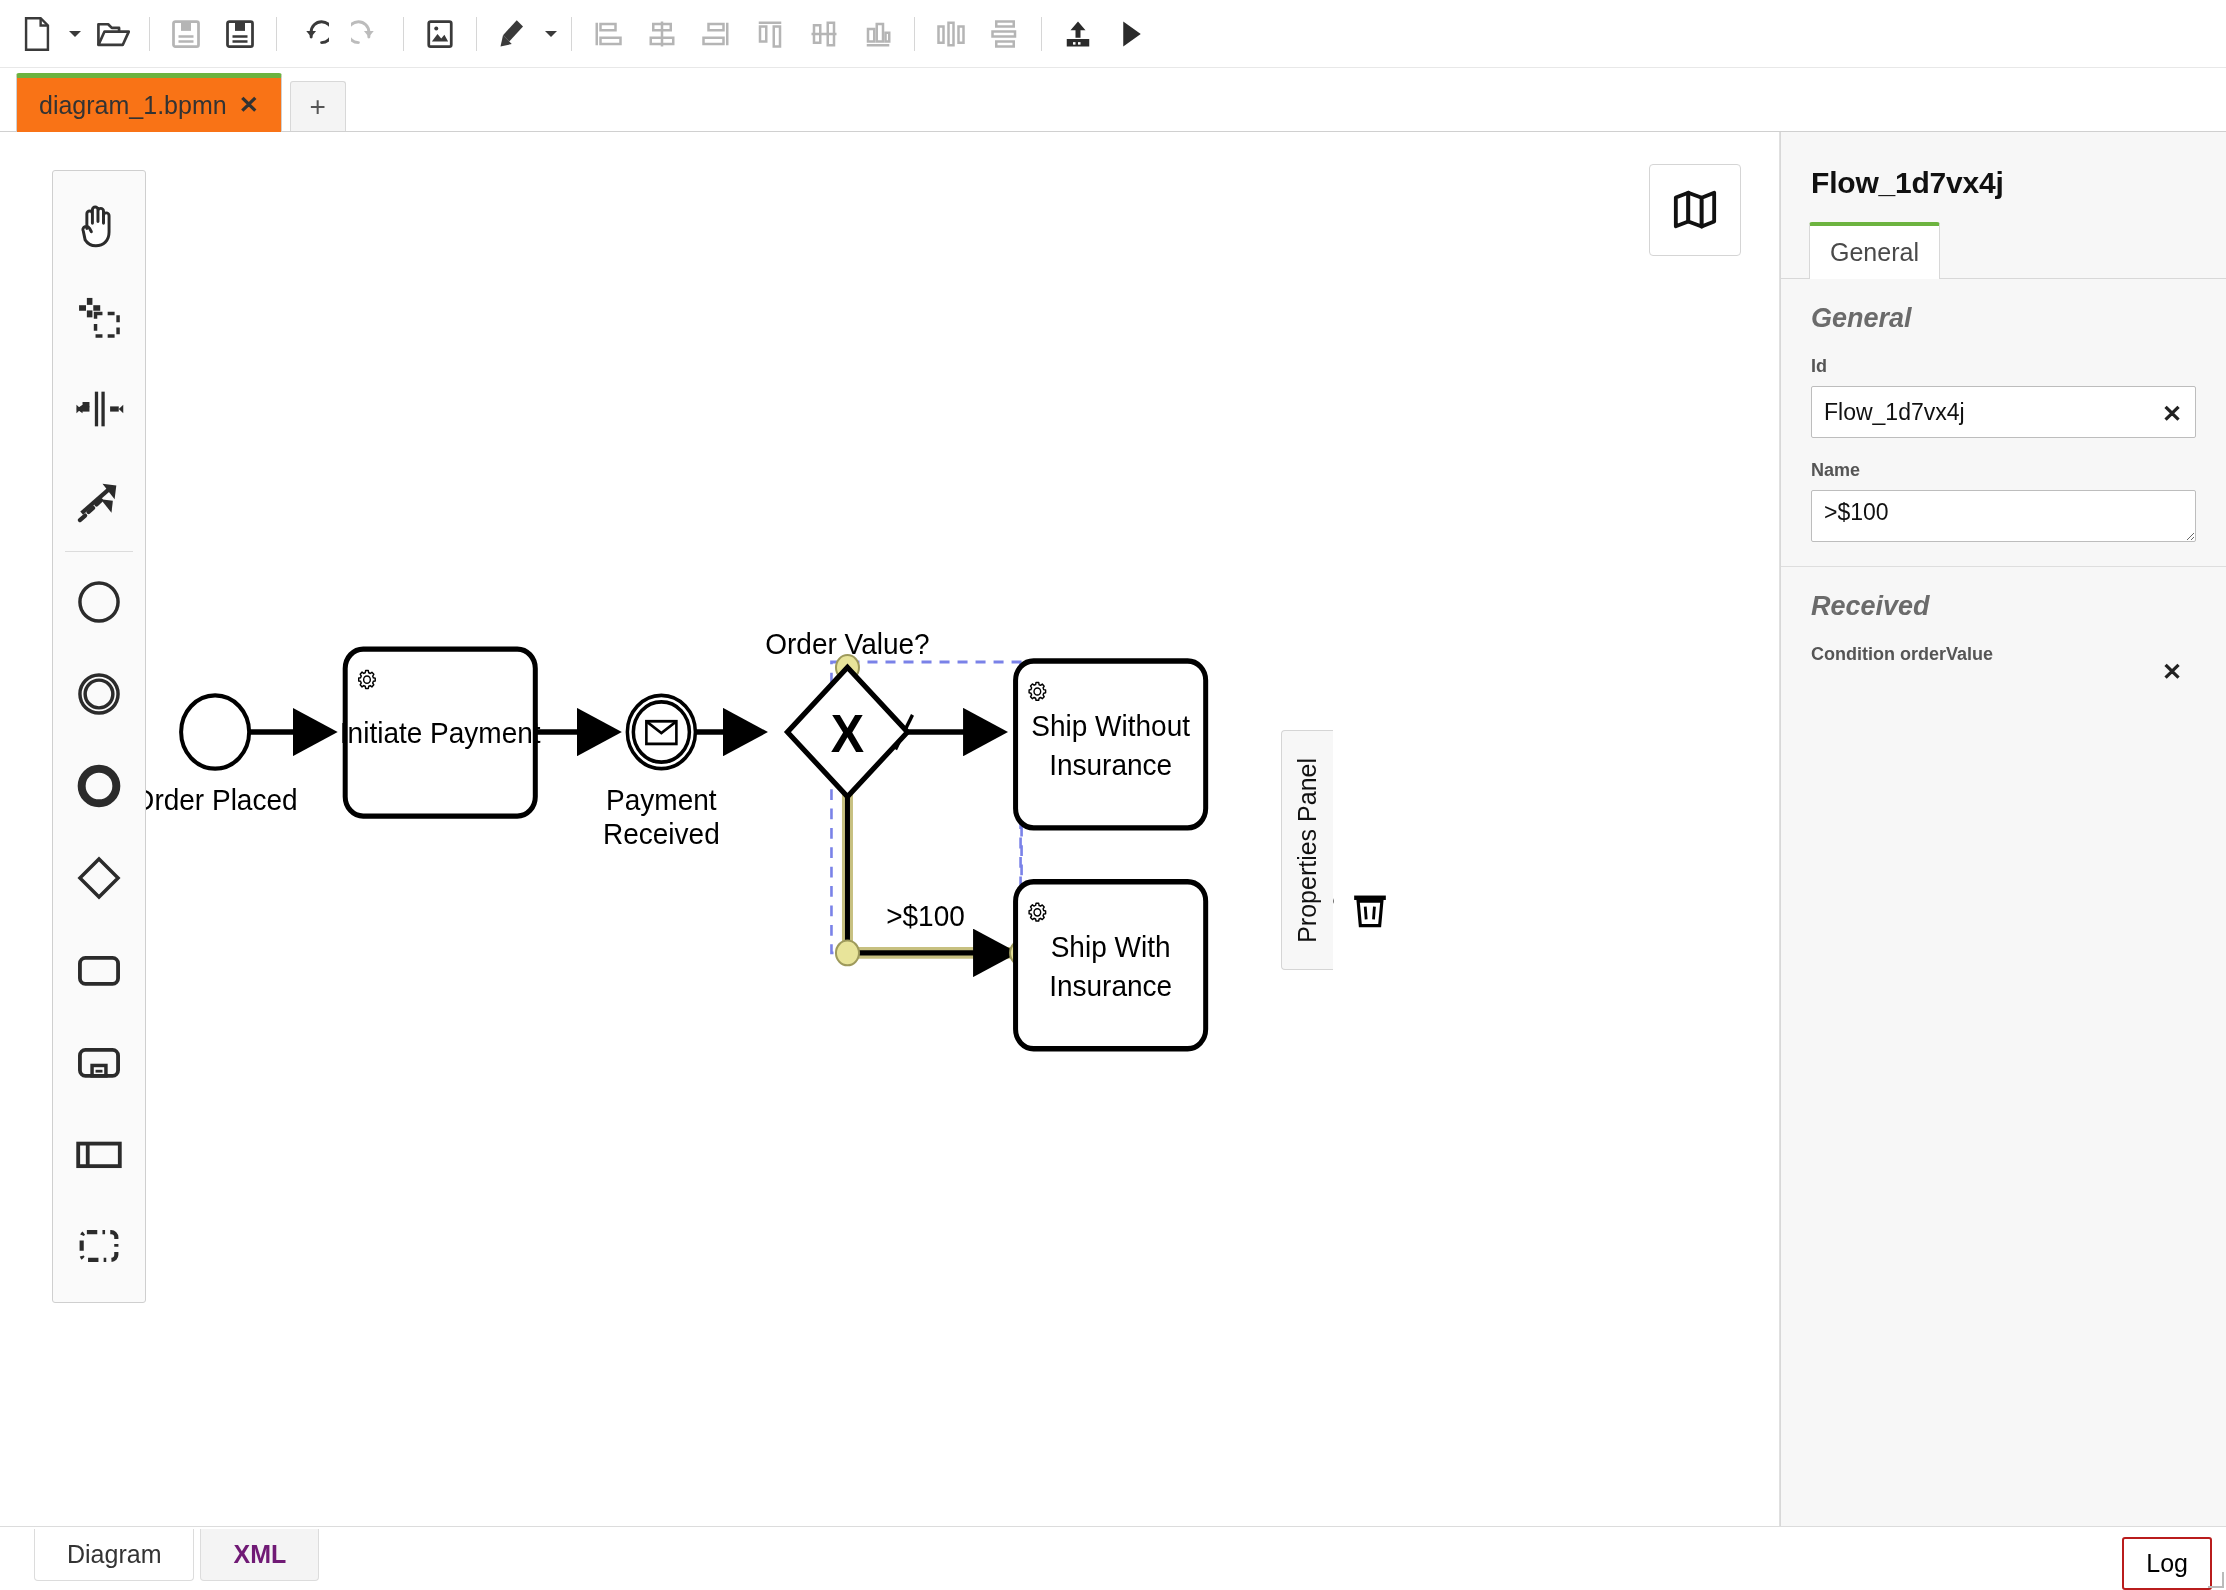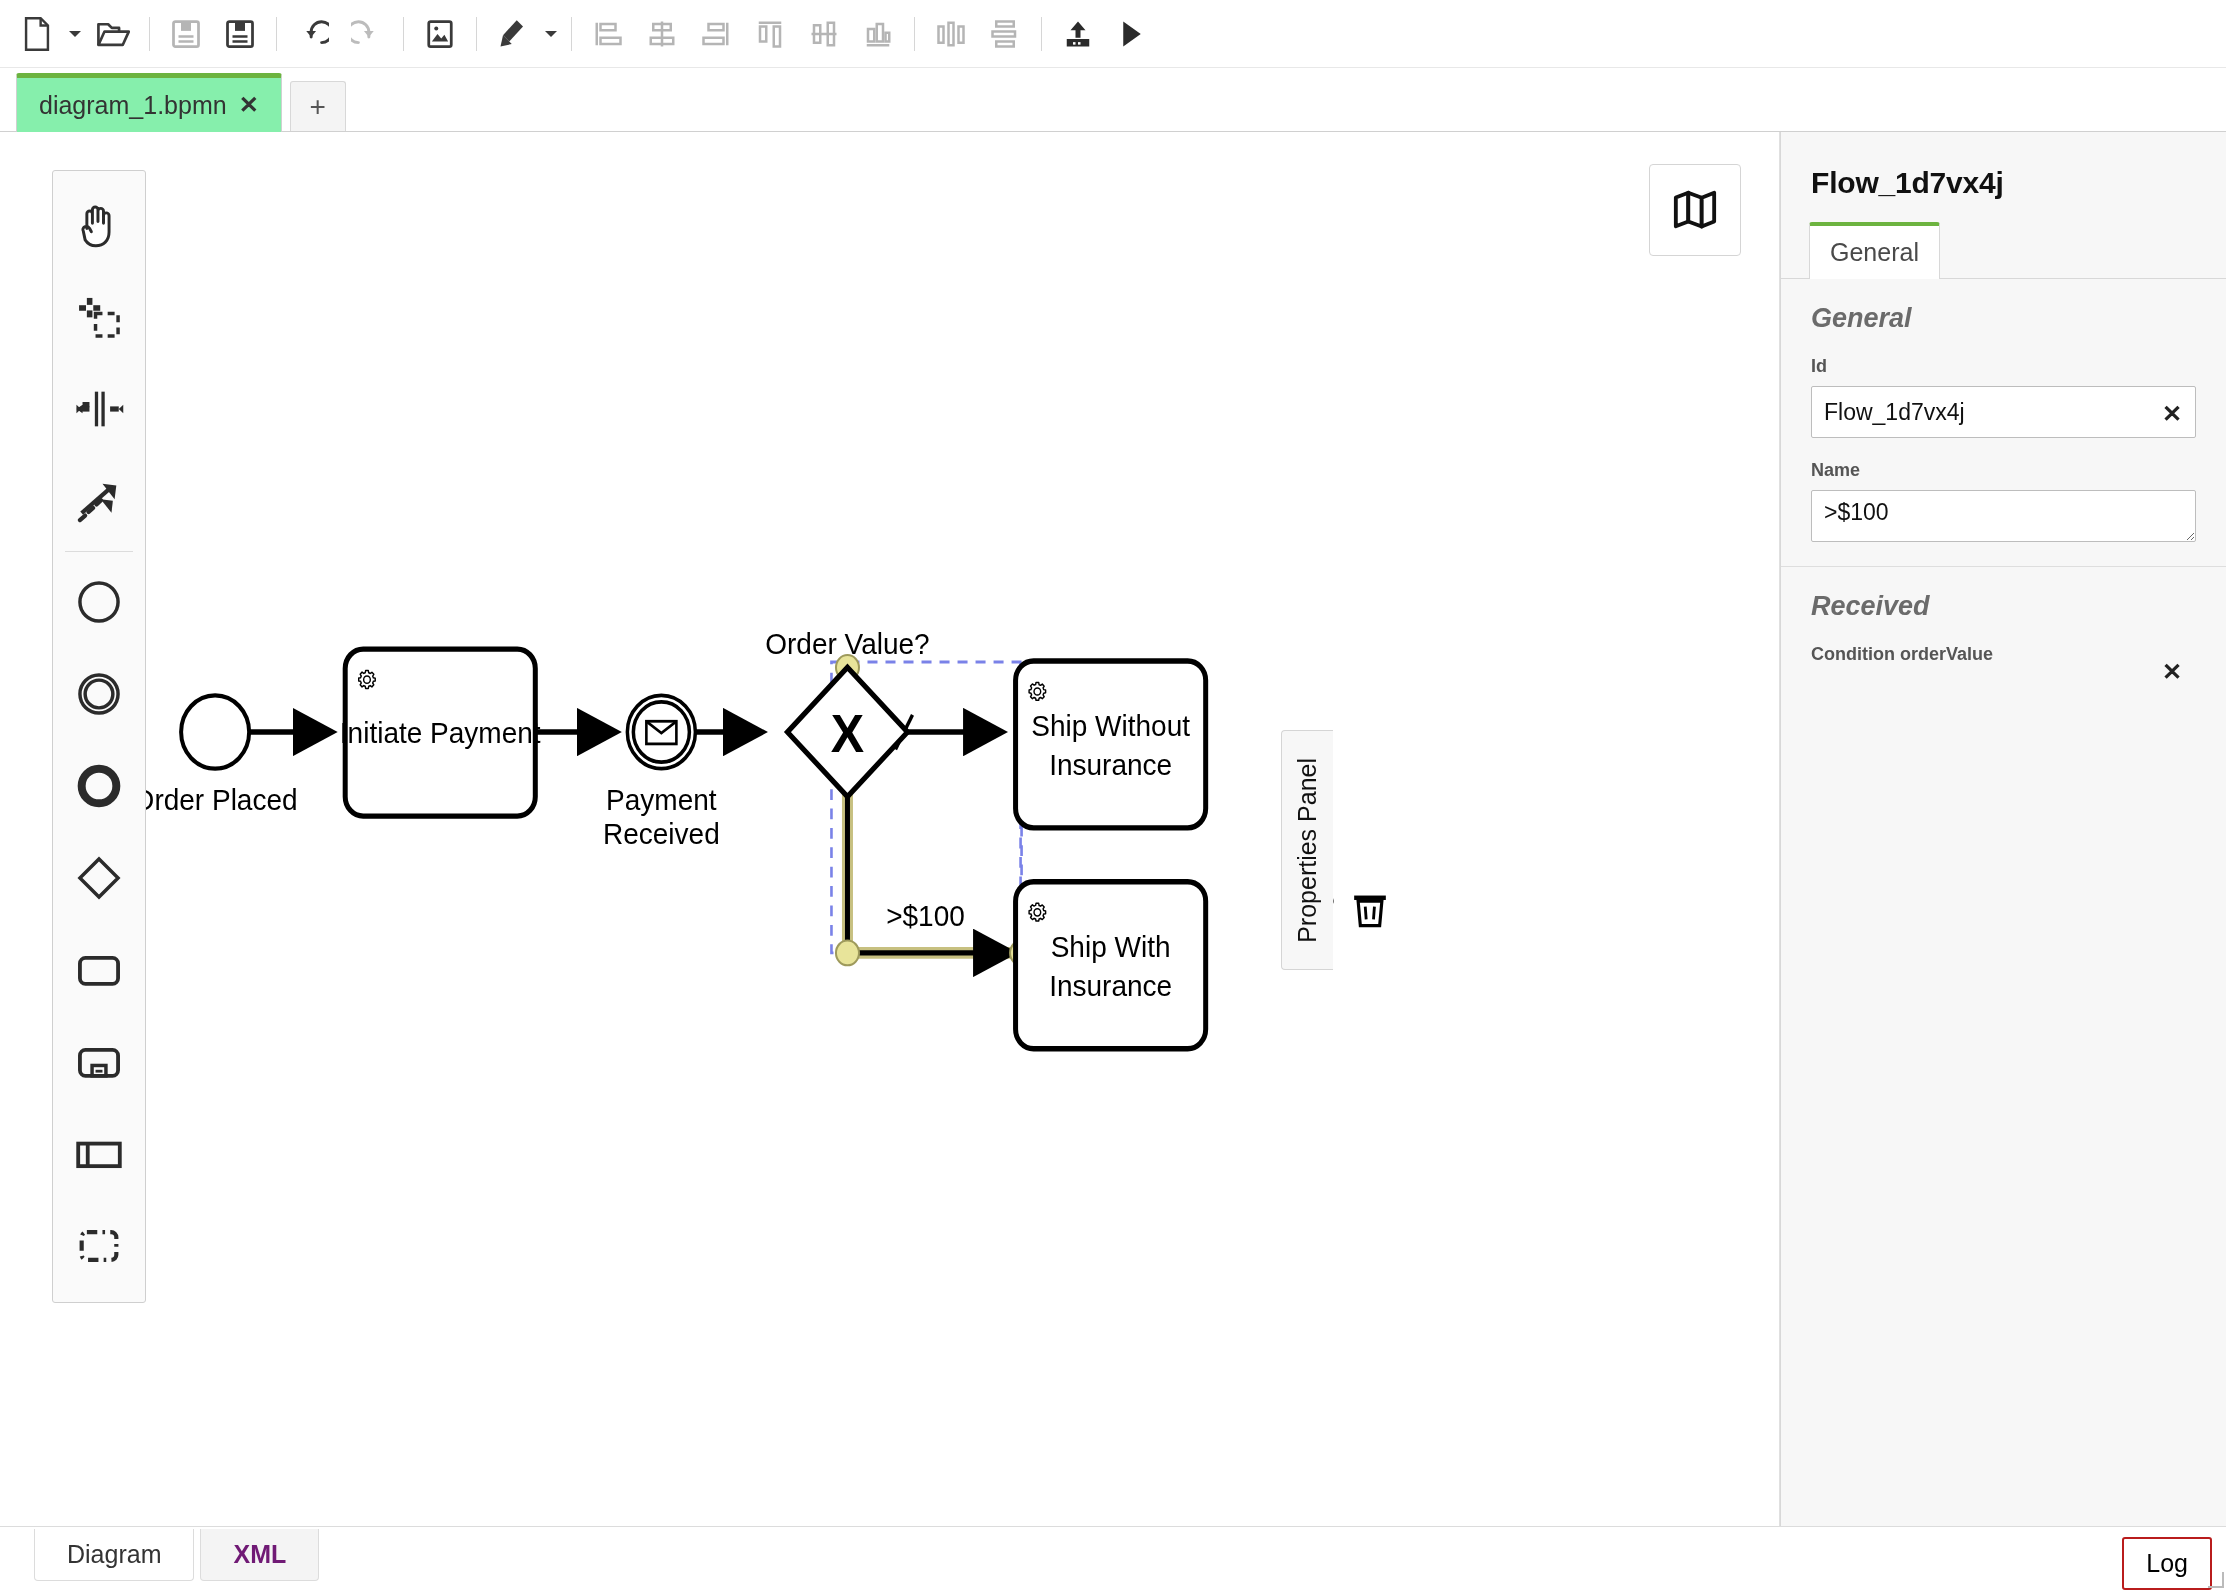--- a/index.html
+++ b/index.html
@@ -75,21 +75,21 @@
     border: 1px solid #d0d0d0;
     border-bottom: none;
     border-top: 5px solid transparent;
     border-radius: 3px 3px 0 0;
     cursor: pointer;
     position: relative;
     white-space: nowrap;
   }
   .tab.active {
     border-top: 5px solid #6cb33f;
-    background: #86efac;
+    background: #f97316;
     margin-bottom: -1px;
     height: 59px;
   }
   .tab .tab-close {
     font-size: 24px;
     font-weight: bold;
     color: #333;
     line-height: 1;
     cursor: pointer;
   }

